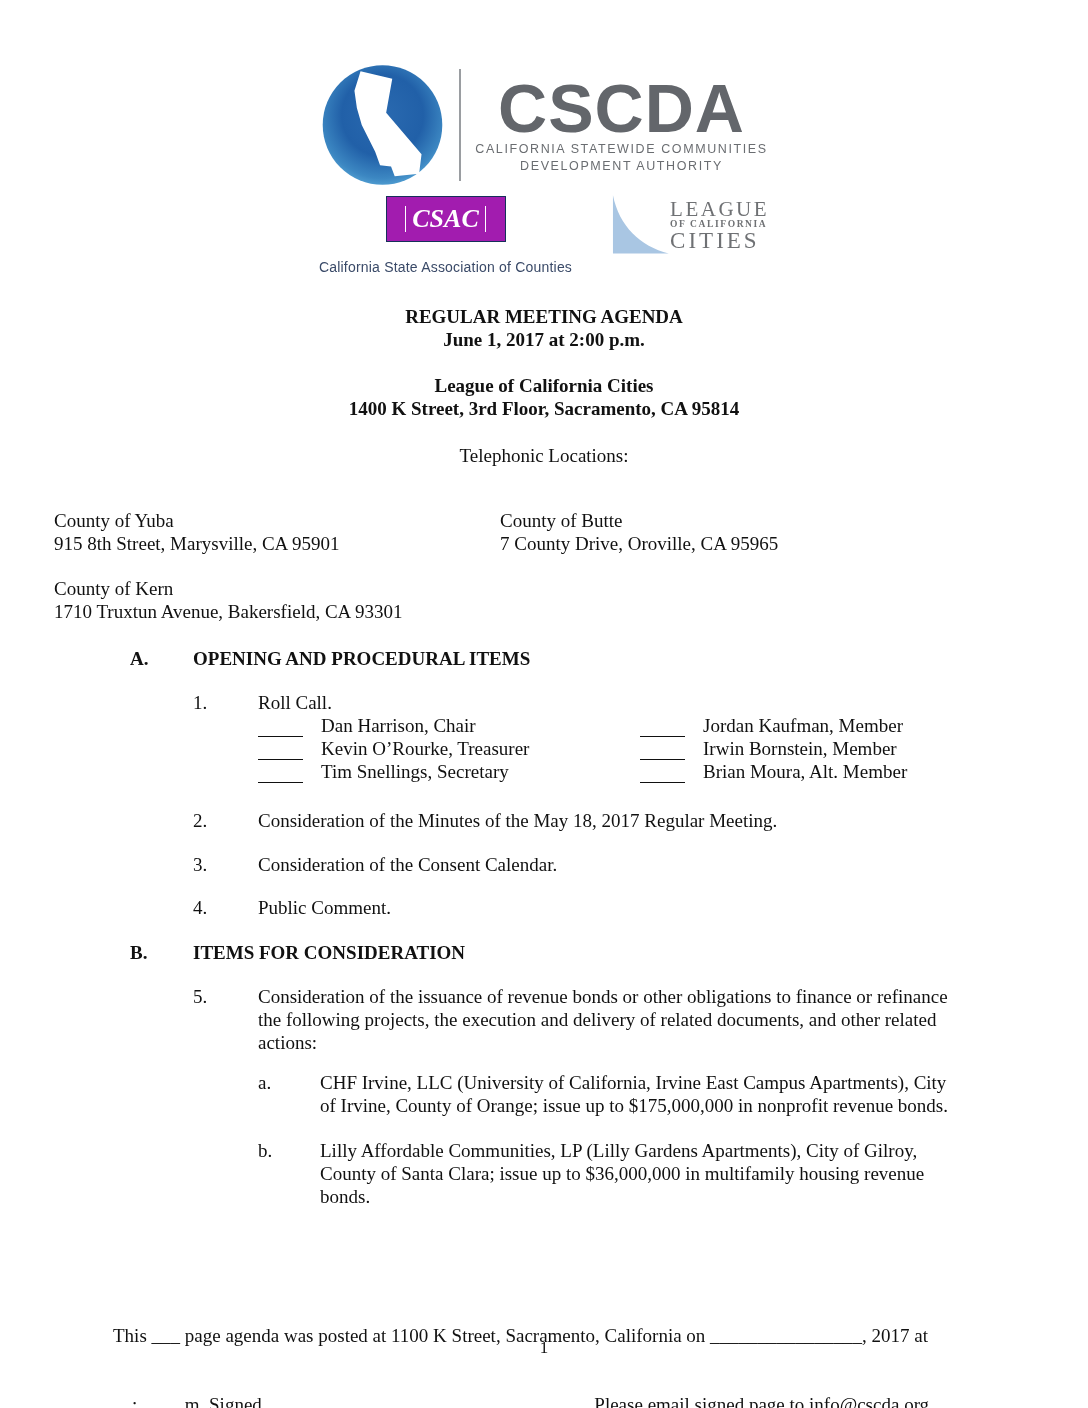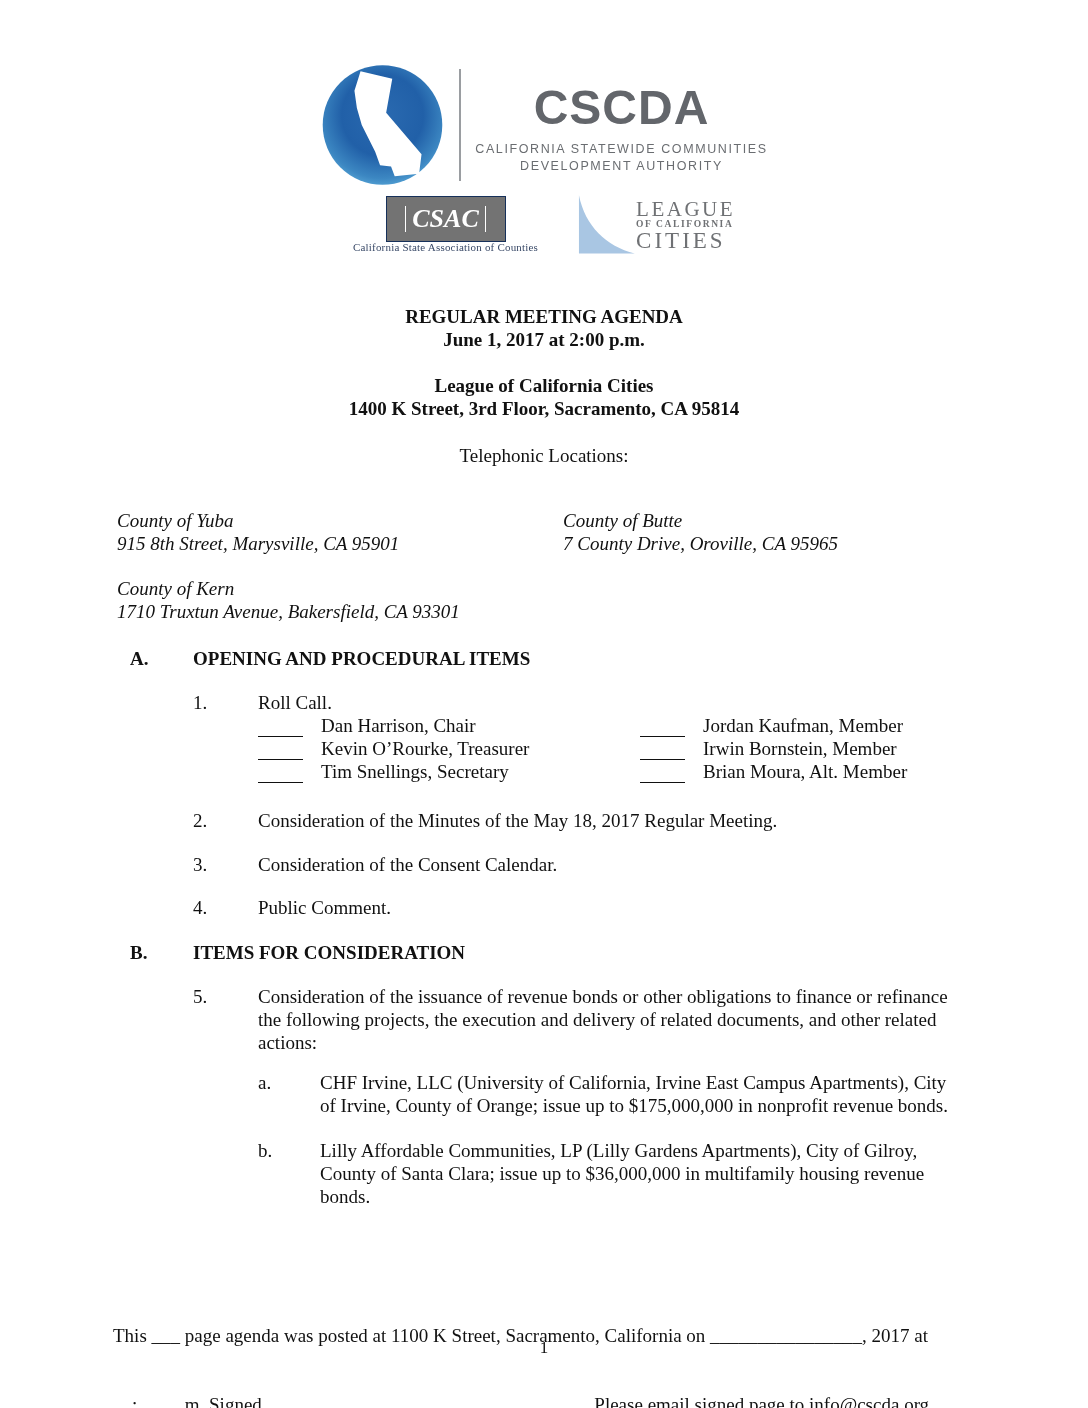--- a/index.html
+++ b/index.html
@@ -14,63 +14,63 @@
     overflow:hidden;
   }
 
   
   .brand-row { display:flex; justify-content:center; align-items:center; padding-top:64px; gap:14px; }
   .brand-circle { width:125px; height:122px; flex:0 0 auto; }
   .brand-divider { width:2px; height:112px; background:#9a9da1; }
   .brand-text { display:flex; flex-direction:column; align-items:center; }
   .brand-acronym {
     font-family:"Liberation Sans", sans-serif;
-    font-weight:bold; font-size:48px; line-height:66px;
+    font-weight:bold; font-size:68px; line-height:66px;
     color:#63666b; letter-spacing:1px;
   }
   .brand-tagline {
     font-family:"Liberation Sans", sans-serif;
     font-size:12.5px; line-height:17px; letter-spacing:1.6px;
     color:#6a6d71; text-align:left;
   }
 
   .partner-row { display:flex; justify-content:center; align-items:flex-start; gap:36px; margin-top:6px; height:72px; }
   .csac { display:flex; flex-direction:column; align-items:center; margin-top:4px; }
   .csac-box {
-    width:118px; height:44px; background:#737373;
+    width:118px; height:44px; background:#a21caf;
     display:flex; align-items:center; justify-content:center;
     border:1px solid #16305a;
   }
   .csac-inner {
     color:#ffffff; font-family:"Liberation Serif", serif;
     font-style:italic; font-weight:bold; font-size:26px; line-height:26px;
     border-left:1.5px solid #fff; border-right:1.5px solid #fff;
     padding:0 6px;
   }
   .csac-caption {
-    margin-top:0; font-family:Liberation Serif, serif;
-    font-size:11px; line-height:10px; color:#3a4a68; letter-spacing:0.2px;
+    margin-top:20px; font-family:Liberation Sans, sans-serif;
+    font-size:14px; line-height:10px; color:#3a4a68; letter-spacing:0.2px;
   }
   .league { display:flex; align-items:center; }
   .league-swoosh { width:62px; height:66px; }
   .league-text { font-family:"Liberation Serif", serif; color:#6f7174; text-align:left; }
   .league-l1 { font-size:21px; line-height:20px; letter-spacing:2.5px; }
   .league-l2 { font-size:9.5px; line-height:11px; letter-spacing:1.6px;font-weight:bold; }
   .league-l3 { font-size:23px; line-height:22px; letter-spacing:3px; }
 
   
   .center { text-align:center; }
   .b { font-weight:bold; }
   .title-line  { margin-top:41px;text-align:center; }
   .date-line   { }
   .venue-block { margin-top:23px; }
   .tele-line   { margin-top:24px; }
 
   
-  .loc-row { display:flex; margin-left:117px; margin-right:60px;font-style:italic; }
+  .loc-row { display:flex; margin-left:54px; margin-right:60px; }
   .loc-row.first { margin-top:42px; }
   .loc-row.second { margin-top:22px; }
   .loc-col-left { width:446px; flex:0 0 auto; }
   .loc-col-right { flex:1; }
 
   
   .sec-row { display:flex; margin-left:130px; font-weight:bold; }
   .sec-letter { width:63px; flex:0 0 auto; }
   .item-row { display:flex; margin-left:193px; margin-right:128px; }
   .item-num { width:65px; flex:0 0 auto; }

